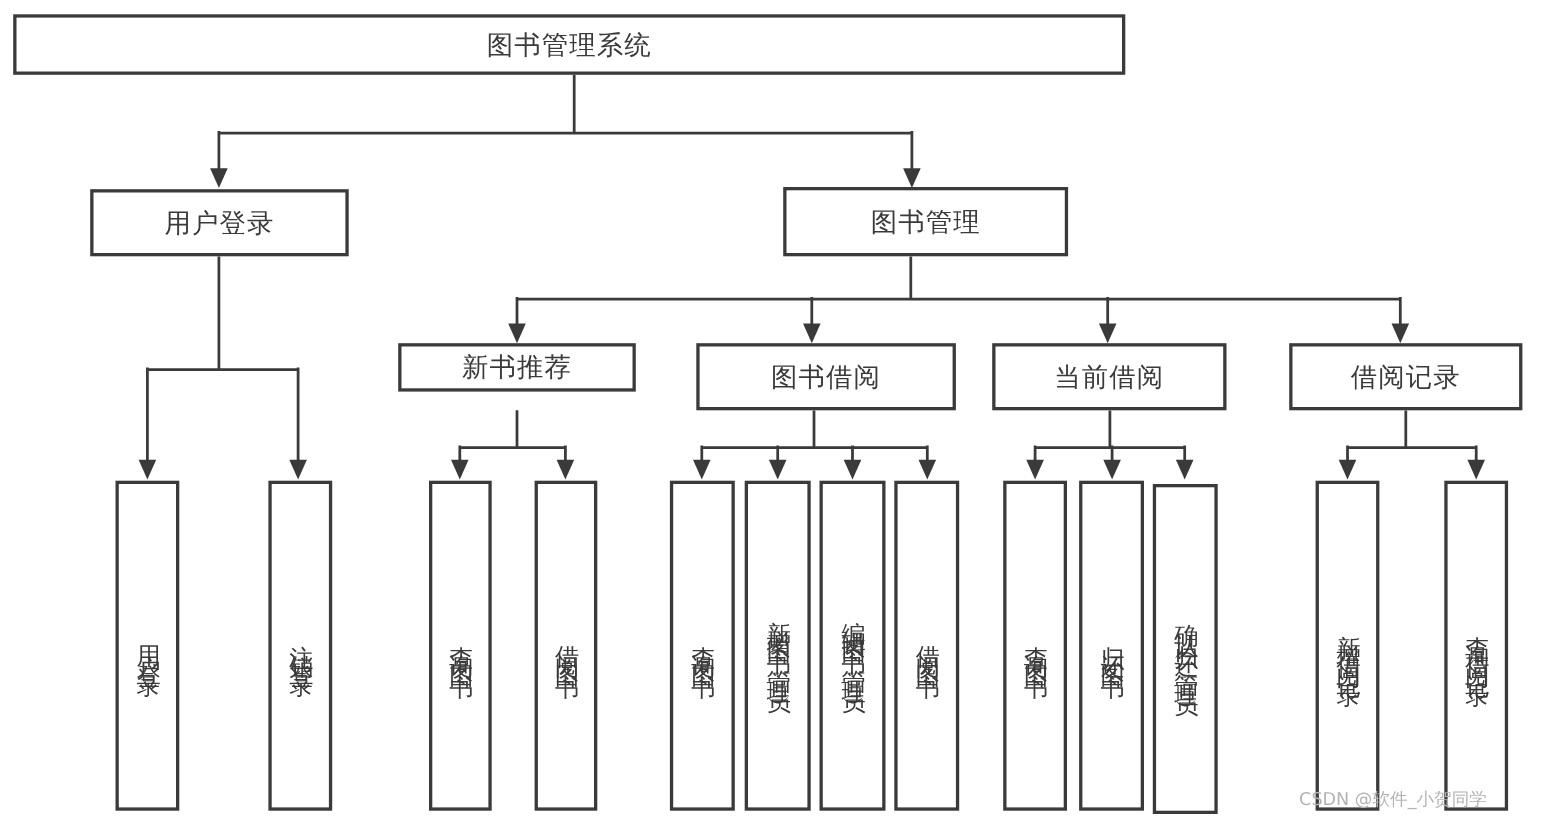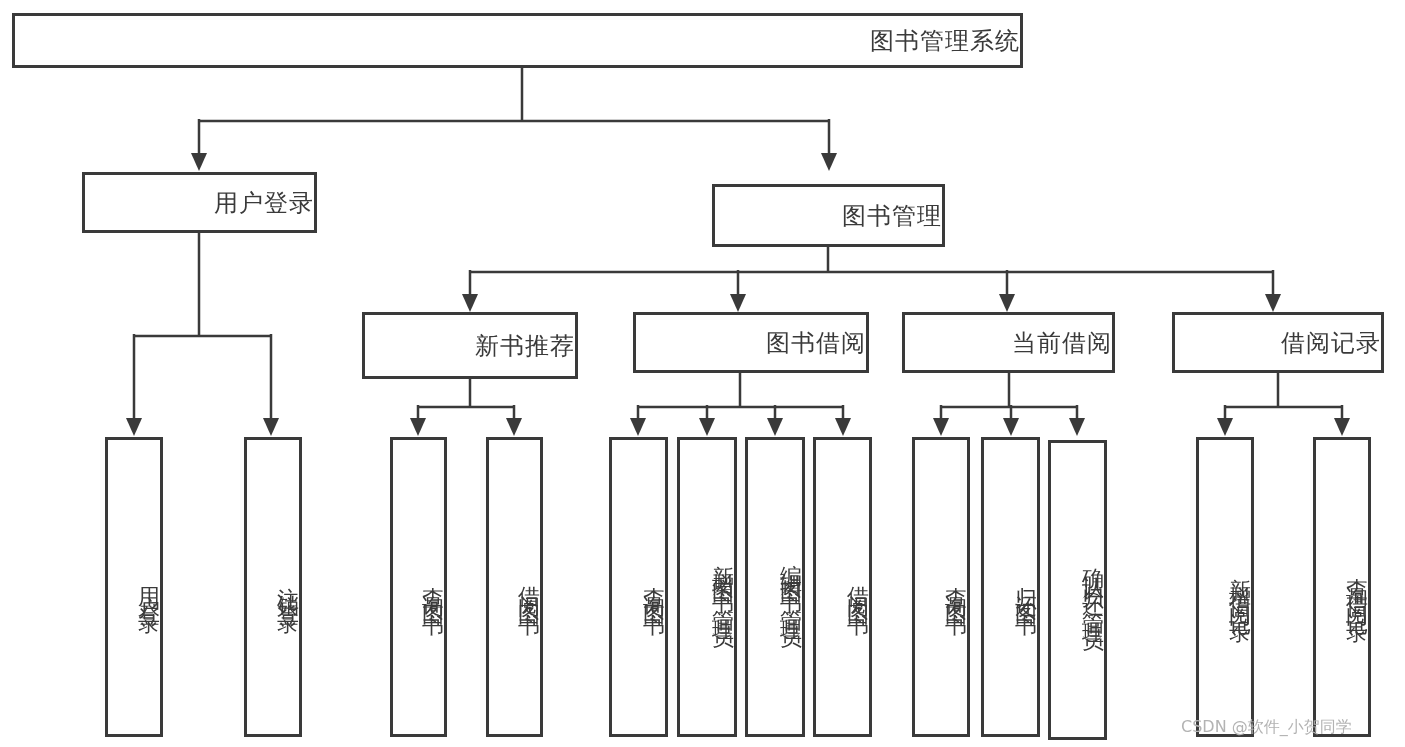--- a/index.html
+++ b/index.html
@@ -9,21 +9,21 @@
     background:#ffffff;
     font-family:"DejaVu Sans","Liberation Sans",sans-serif;
     overflow:hidden;
   }
   .wires{position:absolute;left:0;top:0;z-index:1;}
   .node{
     position:absolute;
     box-sizing:border-box;
     background:#ffffff;
     border:3px solid #3a3a3a;
-    display:flex;align-items:center;justify-content:flex-end;
+    display:flex;align-items:center;justify-content:center;
     color:#3a3a3a;
     z-index:2;
   }
   .node.h{font-size:24px;letter-spacing:1px;white-space:nowrap;}
   .node.leaf{
     font-size:22px;
   }
   .node.leaf span{
     writing-mode:vertical-rl;
     text-orientation:mixed;
@@ -87,25 +87,25 @@
     </g>
   </svg>
 
   <div class="node h" style="left:12px;top:13px;width:1011px;height:55px">
     <span>图书管理系统</span>
   </div>
 
   <div class="node h" style="left:82px;top:172px;width:235px;height:61px">
     <span>用户登录</span>
   </div>
-  <div class="node h" style="left:712px;top:184px;width:233px;height:63px">
+  <div class="node h" style="left:712px;top:170px;width:259px;height:63px">
     <span>图书管理</span>
   </div>
 
-  <div class="node h" style="left:362px;top:312px;width:216px;height:67px">
+  <div class="node h" style="left:362px;top:312px;width:216px;height:44px">
     <span>新书推荐</span>
   </div>
   <div class="node h" style="left:633px;top:312px;width:236px;height:61px">
     <span>图书借阅</span>
   </div>
   <div class="node h" style="left:902px;top:312px;width:213px;height:61px">
     <span>当前借阅</span>
   </div>
   <div class="node h" style="left:1172px;top:312px;width:212px;height:61px">
     <span>借阅记录</span>

